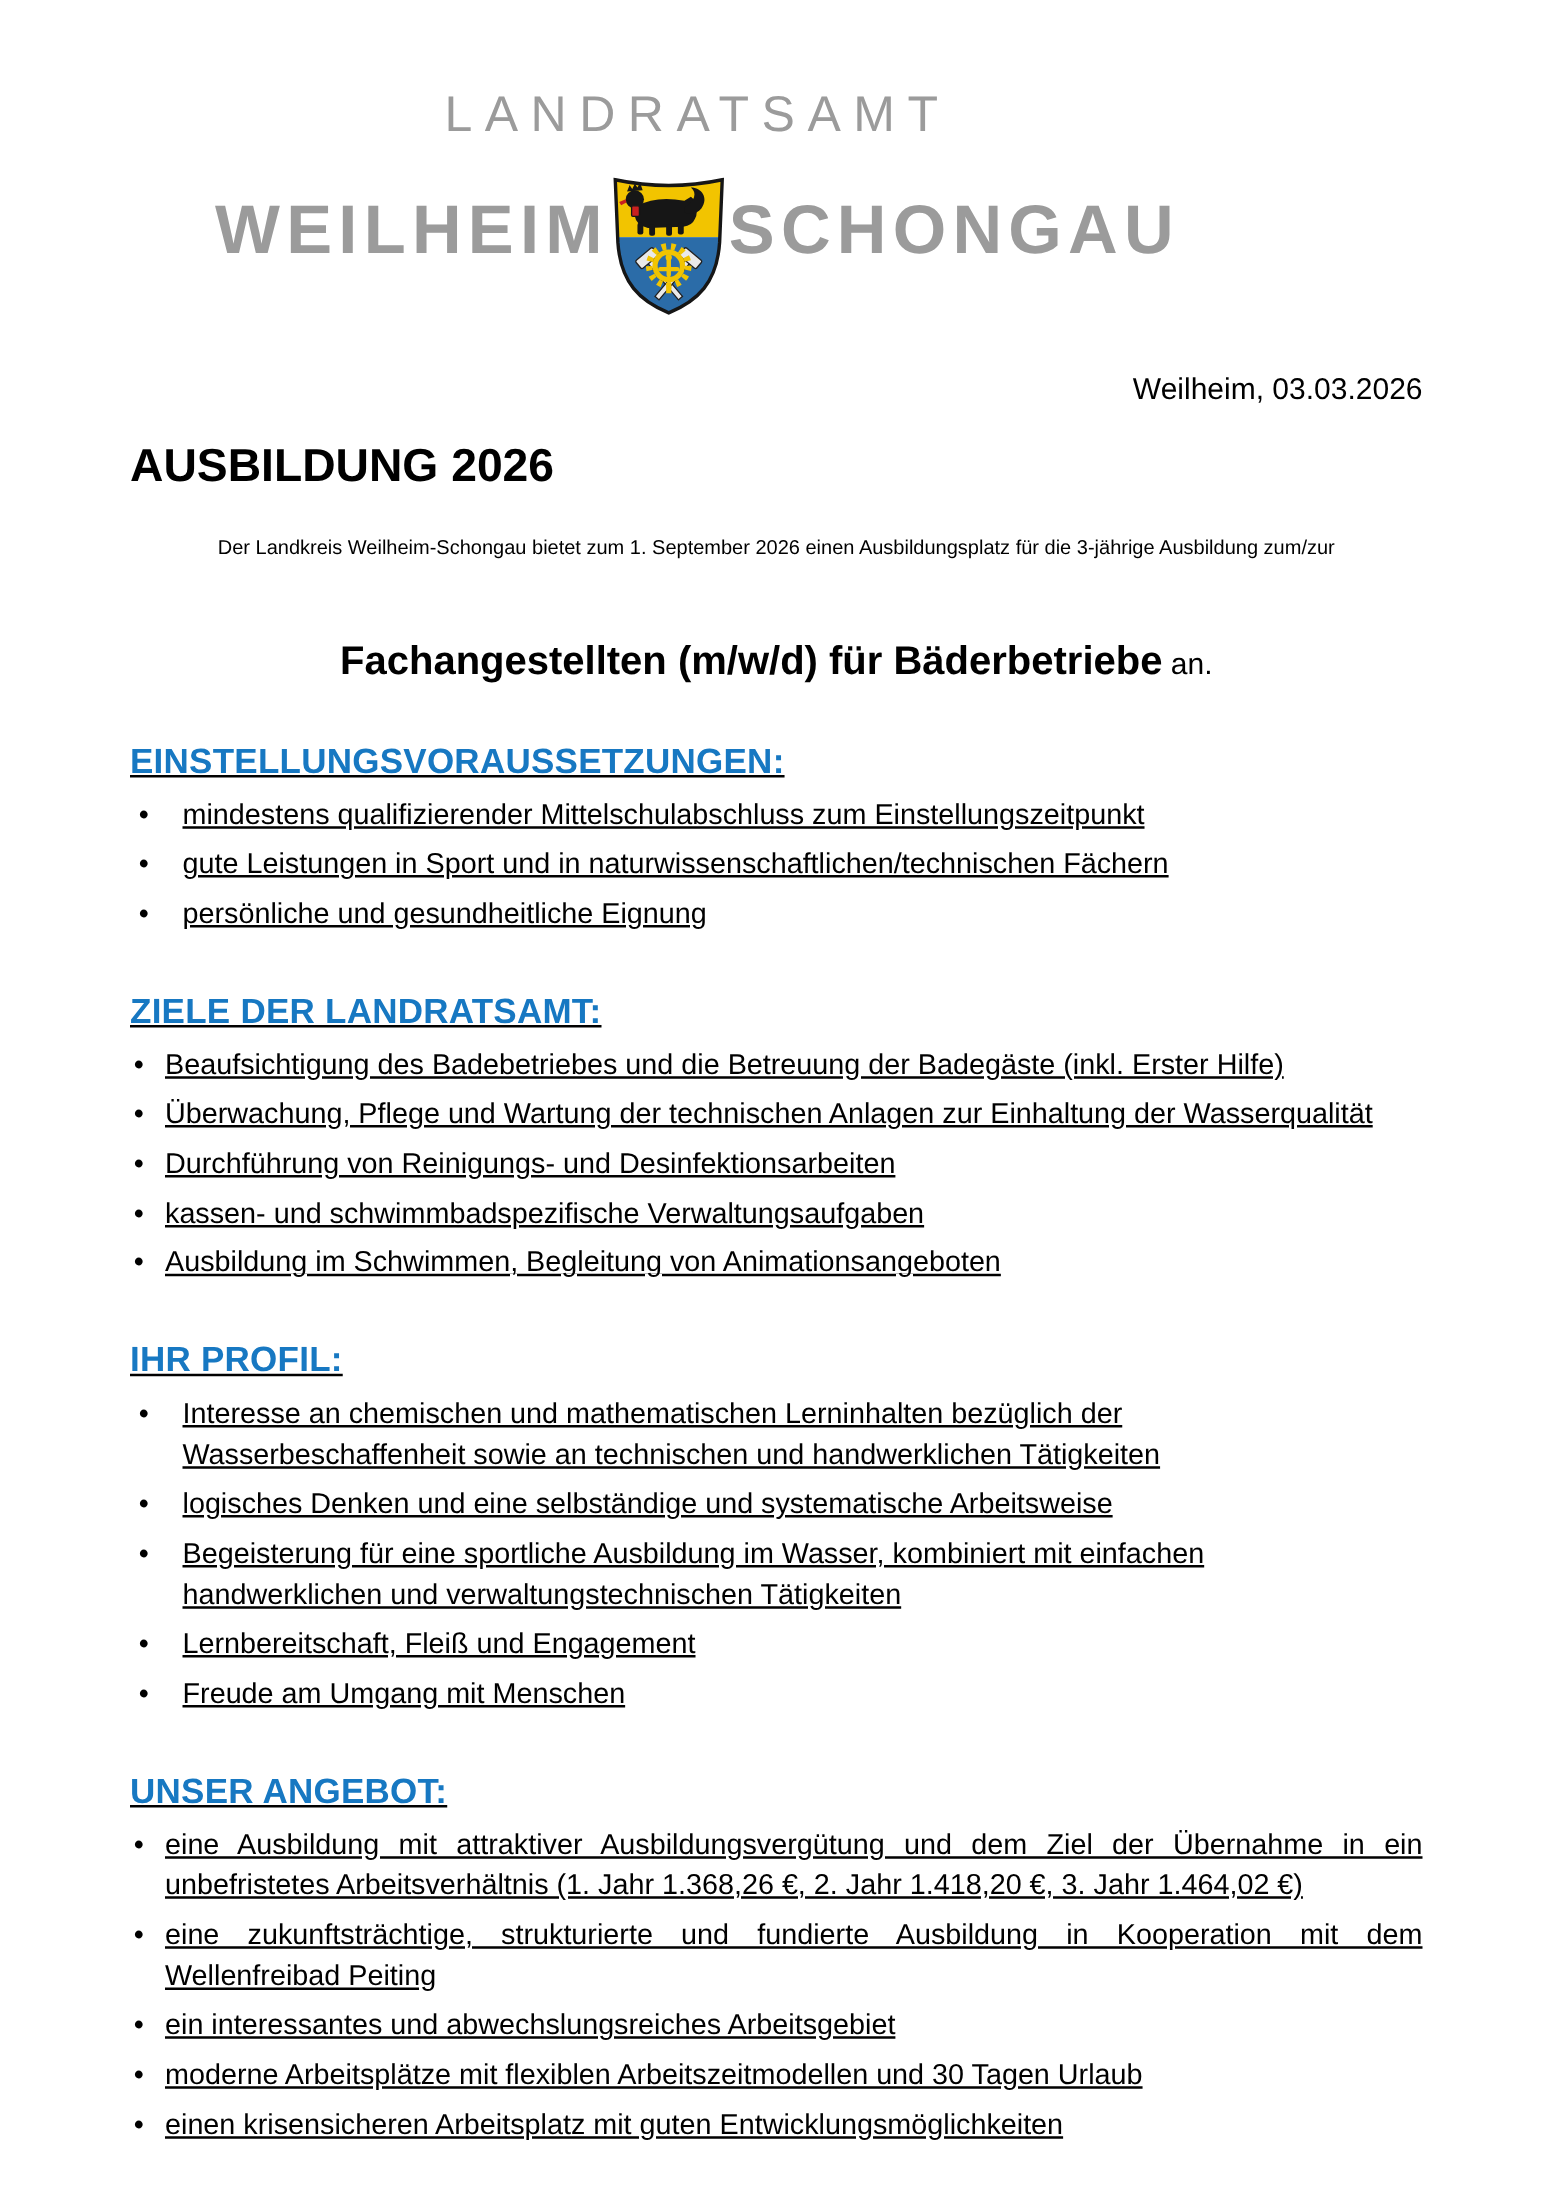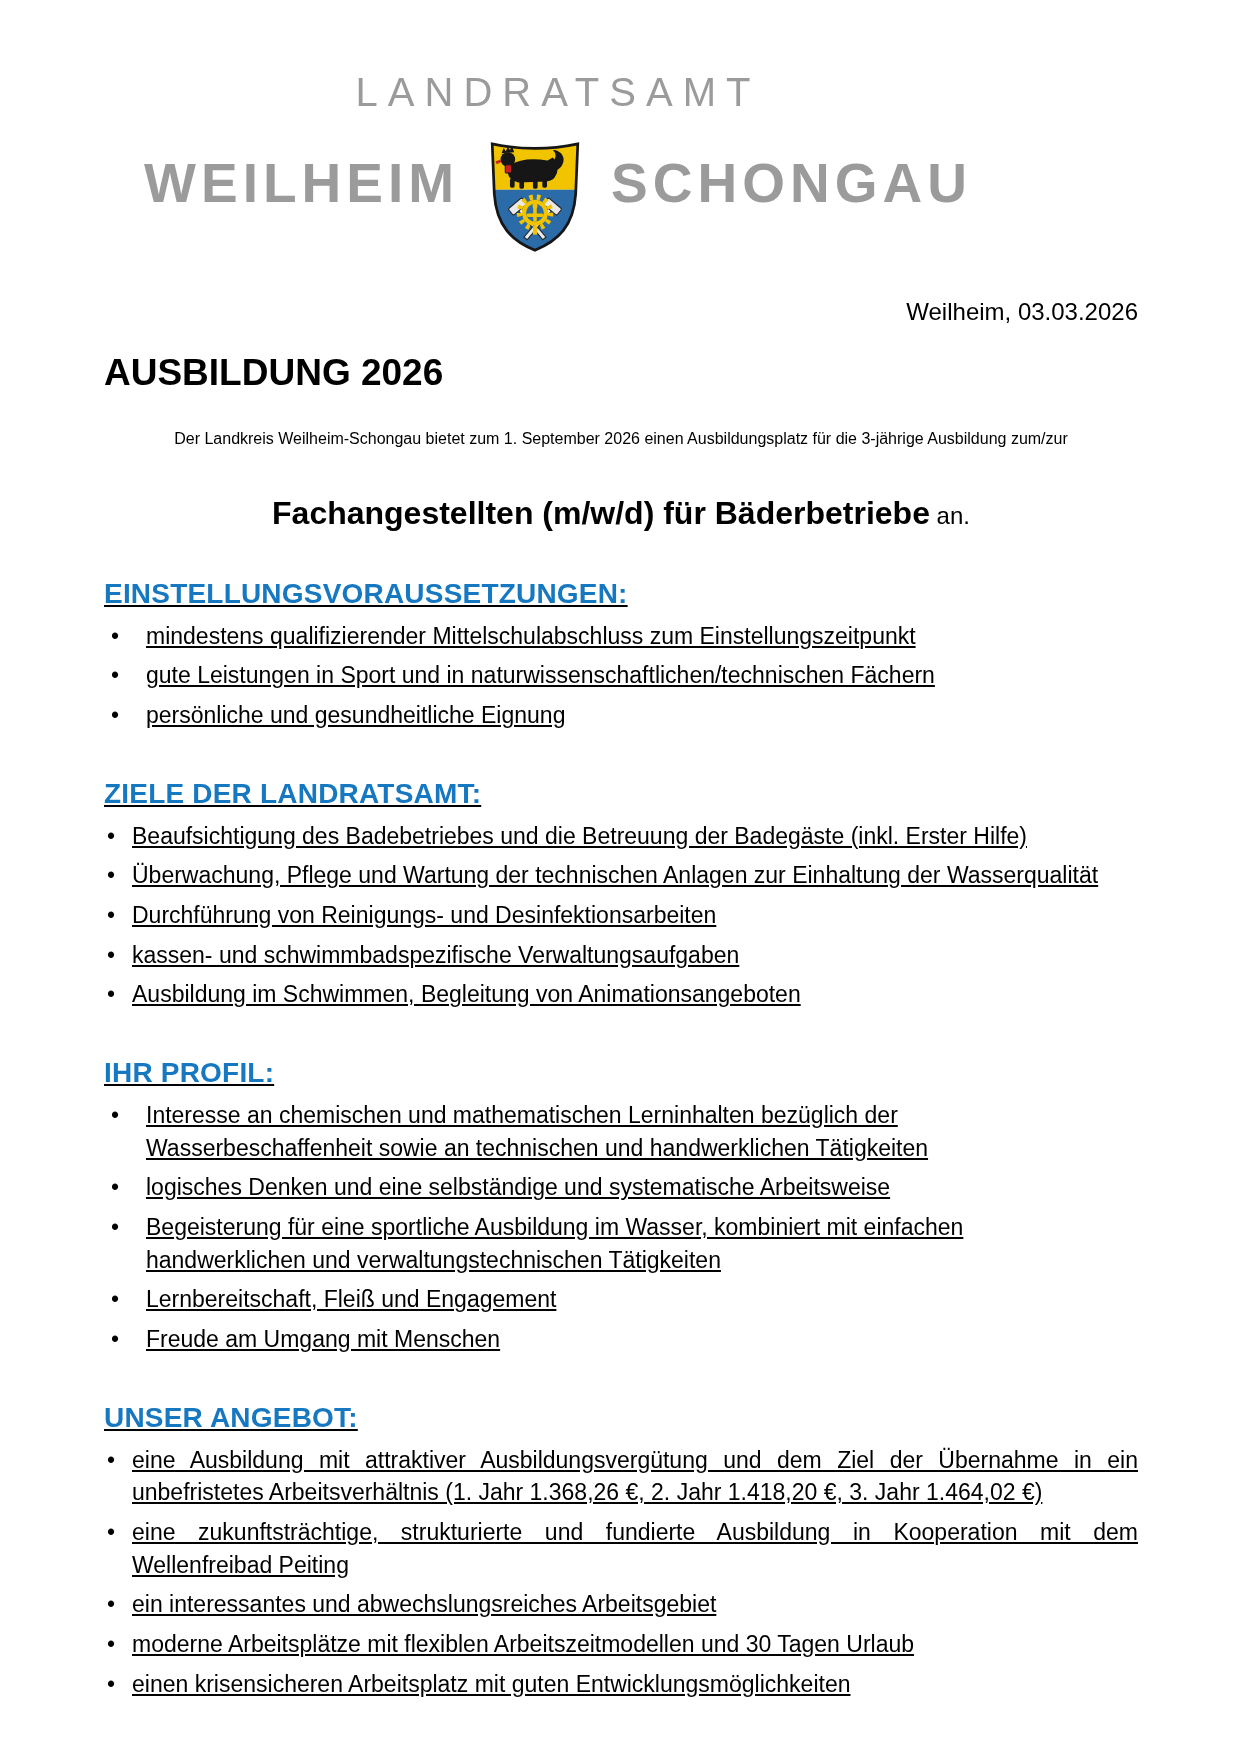--- a/index.html
+++ b/index.html
@@ -20,33 +20,33 @@
     text-align:center;
   }
   .logo-top{
     font-size:40px;line-height:1;
     letter-spacing:10px;
     color:#9b9b9b;
     white-space:nowrap;
   }
   .logo-row{
     display:flex;align-items:center;justify-content:center;
-    gap:28px;margin-top:8px;height:126px;
+    gap:0;margin-top:8px;height:126px;
   }
   .logo-city{
     font-size:55px;font-weight:bold;line-height:1;
     letter-spacing:5px;color:#9b9b9b;white-space:nowrap;
   }
   .crest{width:96px;height:118px;margin-top:26px;flex:0 0 auto;}
 
   
   .dateline{margin-top:52px;text-align:right;font-size:24px;}
   .doc-title{margin-top:26px;text-align:left;font-size:37px;font-weight:bold;}
   .intro{margin-top:34px;text-align:center;font-size:16px;line-height:1.42;}
-  .position-line{margin-top:44px;text-align:center;}
+  .position-line{margin-top:59px;text-align:center;}
   .position-bold{font-size:32px;font-weight:bold;}
   .position-suffix{font-size:24px;}
 
   
   .section{margin-top:46px;text-decoration:underline;}
   .sec-heading{
     margin:0 0 10px 0;
     font-size:28px;font-weight:bold;
     letter-spacing:0.2px;
   }

